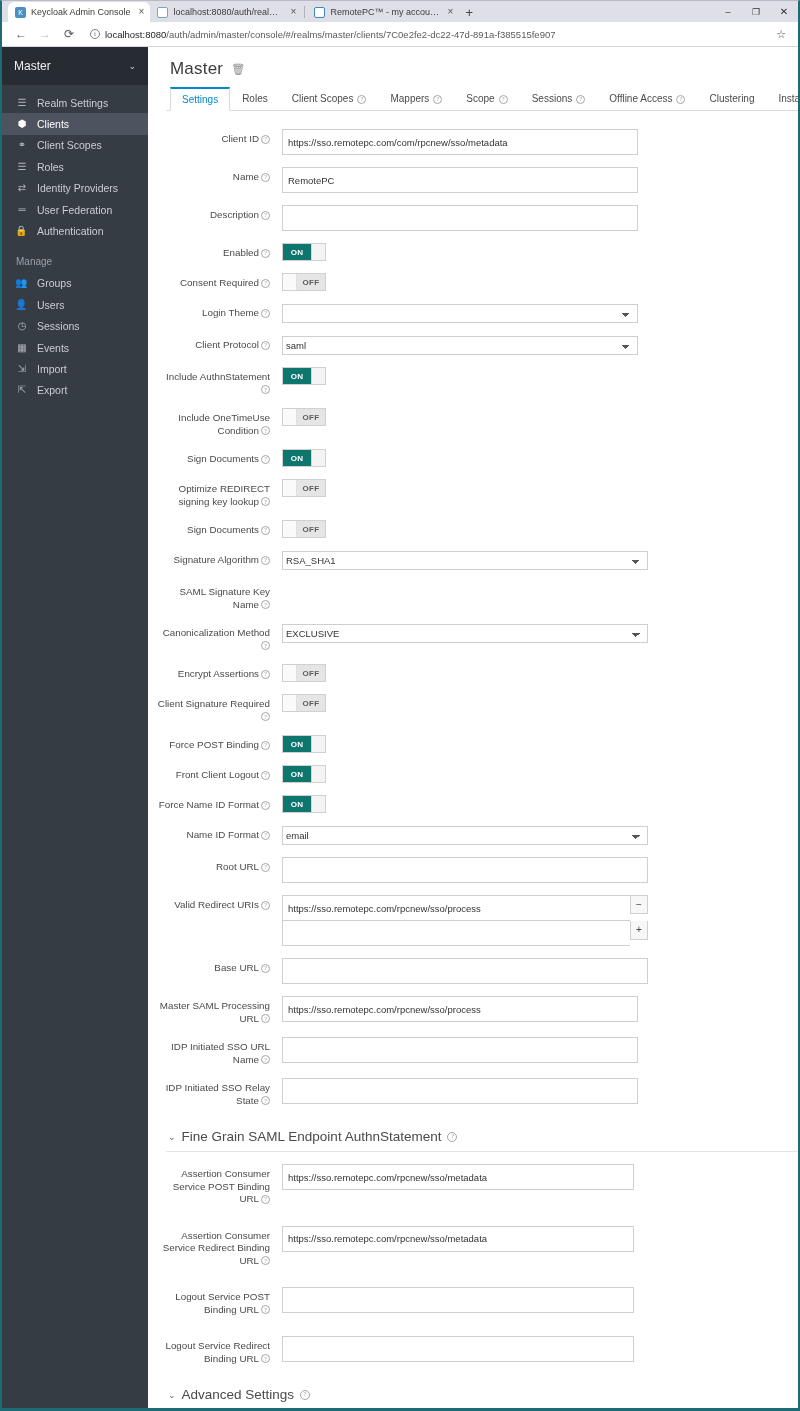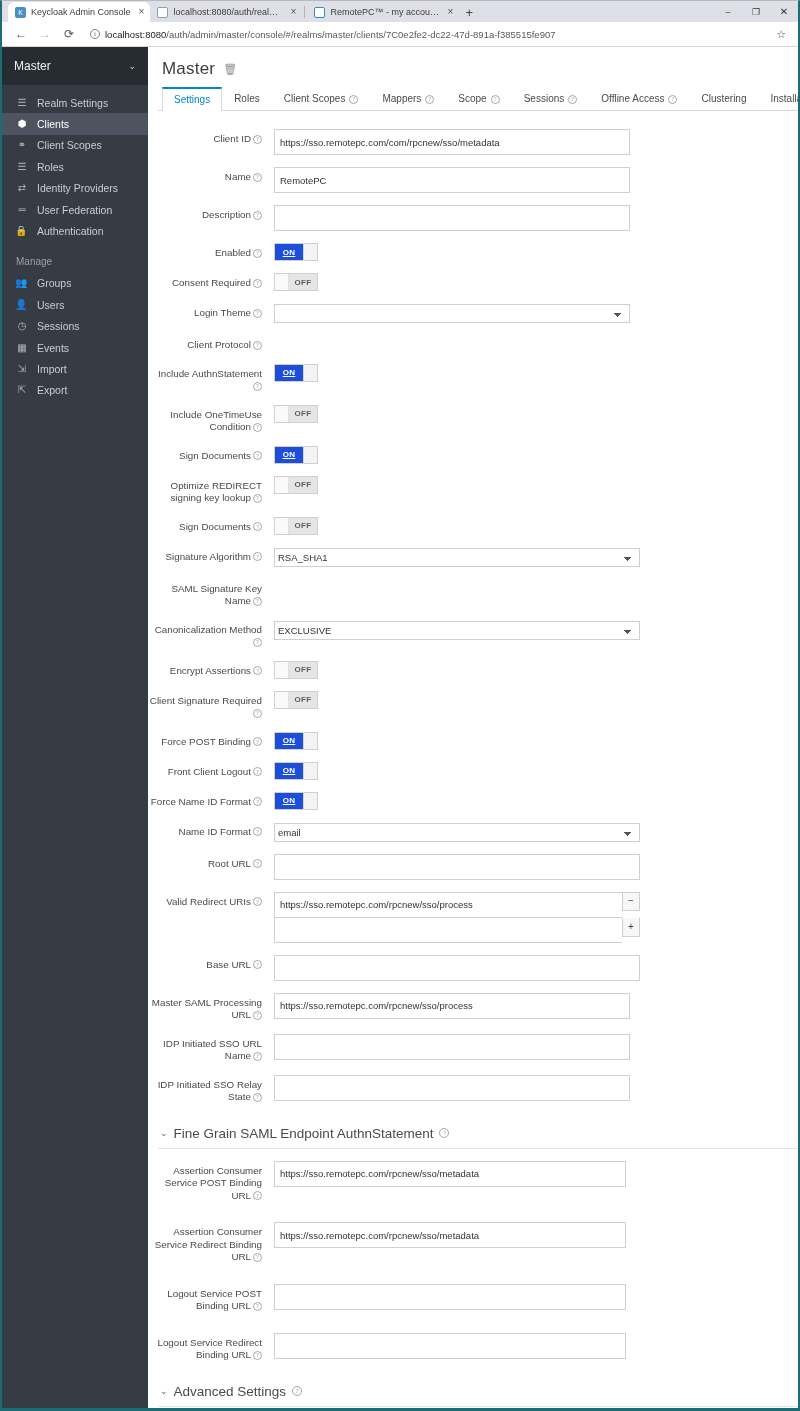--- a/index.html
+++ b/index.html
@@ -127,20 +127,21 @@
   }
   .url-text .host { color: #1c1c1c; }
   .star-icon { font-size: 11px; color: #555; padding-right: 4px; }
 
   
   .app {
     flex: 1 1 auto;
     display: flex;
     min-height: 0;
     background: #ffffff;
+    gap: 8px;
   }
 
   
   .sidebar {
     width: 146px;
     flex: 0 0 146px;
     background: #363c44;
     display: flex; flex-direction: column;
   }
   .realm-select {
@@ -290,23 +291,23 @@
     width: 44px; height: 18px;
     display: flex;
     border: 1px solid #d0d0d0;
     font-size: 8px;
     font-weight: bold;
     letter-spacing: .3px;
     overflow: hidden;
   }
   .toggle .on-part {
     flex: 1 1 auto;
-    background: #1d4ed8;
+    background: #0f766e;
     color: #ffffff;
-    display: flex; align-items: center; justify-content: center; text-decoration: underline;
+    display: flex; align-items: center; justify-content: center;
   }
   .toggle .on-knob {
     width: 14px; flex: 0 0 14px;
     background: #f4f4f4;
     border-left: 1px solid #d7d7d7;
   }
   .toggle .off-knob {
     width: 14px; flex: 0 0 14px;
     background: #fafafa;
     border-right: 1px solid #e0e0e0;
@@ -542,20 +543,23 @@
 
         <div class="row">
           <div class="lbl"><span>Login Theme</span><span class="help-ico">?</span></div>
           <div class="ctl">
             <select class="sel w-356"><option></option></select>
           </div>
         </div>
 
         <div class="row">
           <div class="lbl"><span>Client Protocol</span><span class="help-ico">?</span></div>
+          <div class="ctl">
+            <select class="sel w-356"><option>saml</option></select>
+          </div>
         </div>
 
         <div class="row">
           <div class="lbl"><span>Include AuthnStatement</span><span class="help-ico">?</span></div>
           <div class="ctl">
             <div class="toggle">
               <span class="on-part">ON</span>
               <span class="on-knob"></span>
             </div>
           </div>

